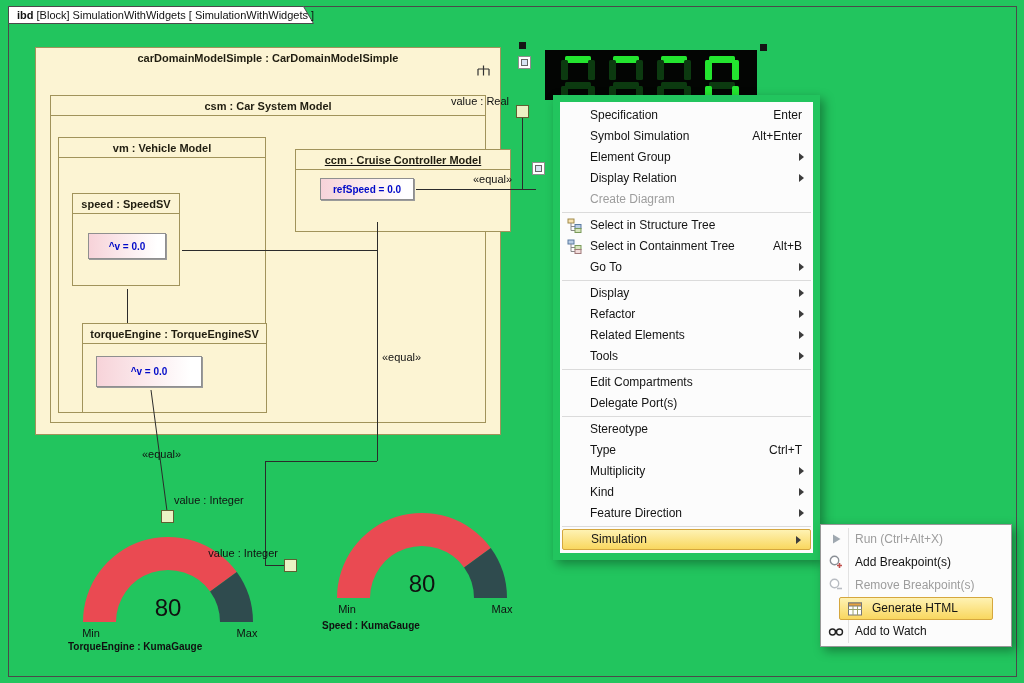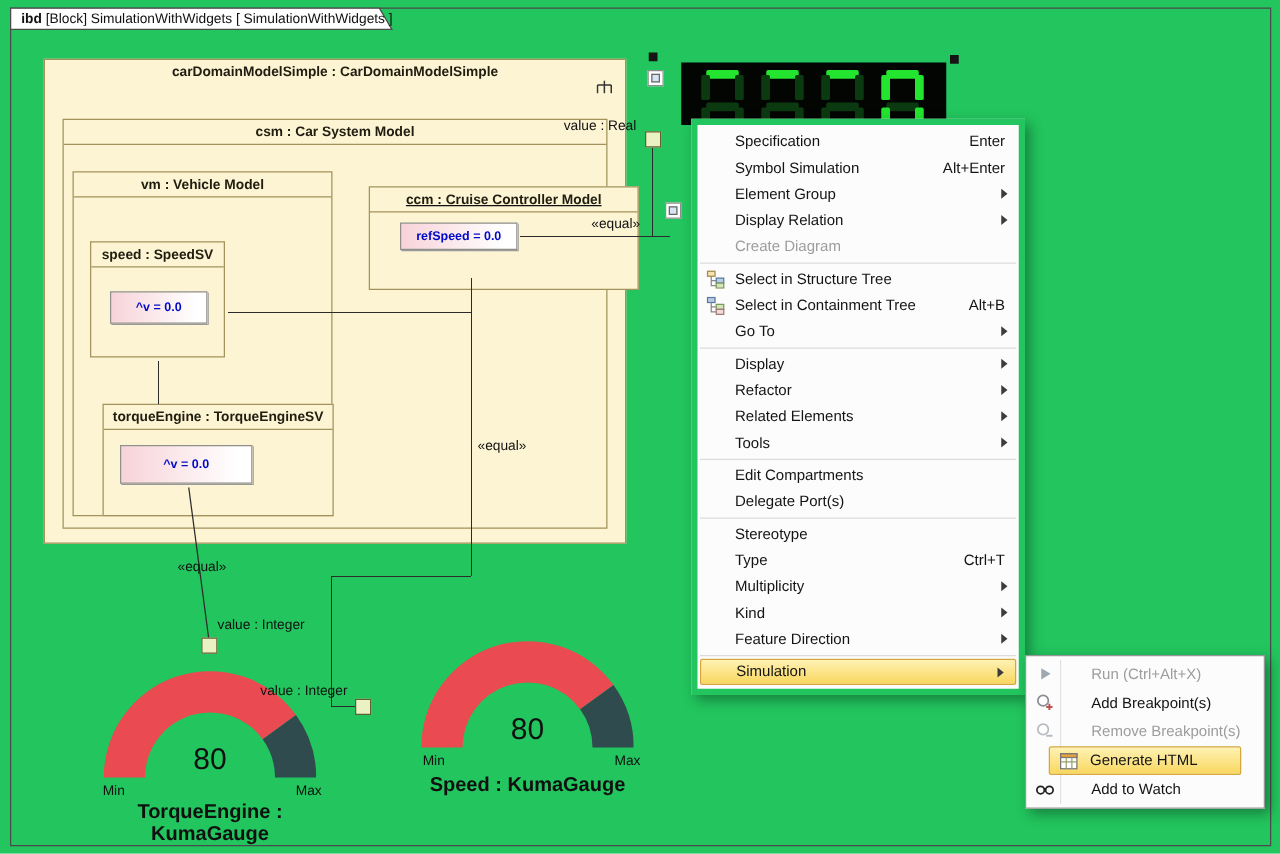--- a/index.html
+++ b/index.html
@@ -37,40 +37,40 @@
   
   .wires { position:absolute; left:0; top:0; z-index:3; pointer-events:none; }
 
   
   .sevenseg { position:absolute; left:545px; top:50px; width:212px; height:50px; background:#030503; overflow:hidden; z-index:6; }
 
   
   .gsvg { position:absolute; z-index:4; }
   .gval { position:absolute; font-size:24px; color:#101010; text-align:center; z-index:6; }
   .gmm  { position:absolute; font-size:11px; color:#101010; text-align:center; z-index:6; width:40px; }
-  .gcap { position:absolute; font-size:16px; font-weight:bold; color:#101010; text-align:center; z-index:6; width:200px; }
+  .gcap { position:absolute; font-size:10px; font-weight:bold; color:#101010; text-align:left; z-index:6; width:200px; }
 
   
   .menu { position:absolute; left:553px; top:95px; width:267px; background:#FCFCFC;
-          border:5px solid #22c55e; box-shadow:4px 4px 10px rgba(0,0,0,.35); z-index:20; padding:3px 0; }
+          border:7px solid #22c55e; box-shadow:4px 4px 10px rgba(0,0,0,.35); z-index:20; padding:3px 0; }
   .mi { position:relative; height:21px; line-height:21px; padding:0 24px 0 30px; font-size:12px; color:#141414; white-space:nowrap; cursor:default; }
   .mi .ms { position:absolute; right:11px; }
   .mi .ma { position:absolute; right:9px; top:6px; width:0; height:0;
             border-left:5px solid #3c3c3c; border-top:4.5px solid transparent; border-bottom:4.5px solid transparent; }
   .mi .mic { position:absolute; left:7px; top:3px; width:15px; height:15px; }
   .mi.dis { color:#9d9d9d; }
   .mi.hl { background:linear-gradient(#FEF2B3,#F9D75F); border:1px solid #D5A73E; border-radius:2px;
            margin:0 2px; padding-left:28px; line-height:19px; }
   .msep { height:1px; background:#DBDBDB; margin:2px 2px; }
 
   
   .submenu { position:absolute; left:820px; top:524px; width:192px; background:#FCFCFC;
              border:1px solid #979797; box-shadow:4px 4px 10px rgba(0,0,0,.35); z-index:21; padding:3px 0; }
   .subrule { position:absolute; left:27px; top:3px; bottom:3px; width:1px; background:#E2E2E2; }
-  .smi { position:relative; height:23px; line-height:23px; padding-left:52px; font-size:12px; color:#141414; white-space:nowrap; cursor:default; }
+  .smi { position:relative; height:23px; line-height:23px; padding-left:34px; font-size:12px; color:#141414; white-space:nowrap; cursor:default; }
   .smi .mic { position:absolute; left:7px; top:3px; width:16px; height:16px; }
   .smi.dis { color:#9d9d9d; }
   .smi.hl { background:linear-gradient(#FEF2B3,#F9D75F); border:1px solid #D5A73E; border-radius:2px;
             margin:0 18px; padding-left:32px; line-height:21px; }
 
   .segl { fill:#23E52F; } .segu { fill:#0C3A10; }
 </style>
 </head>
 <body>
 

